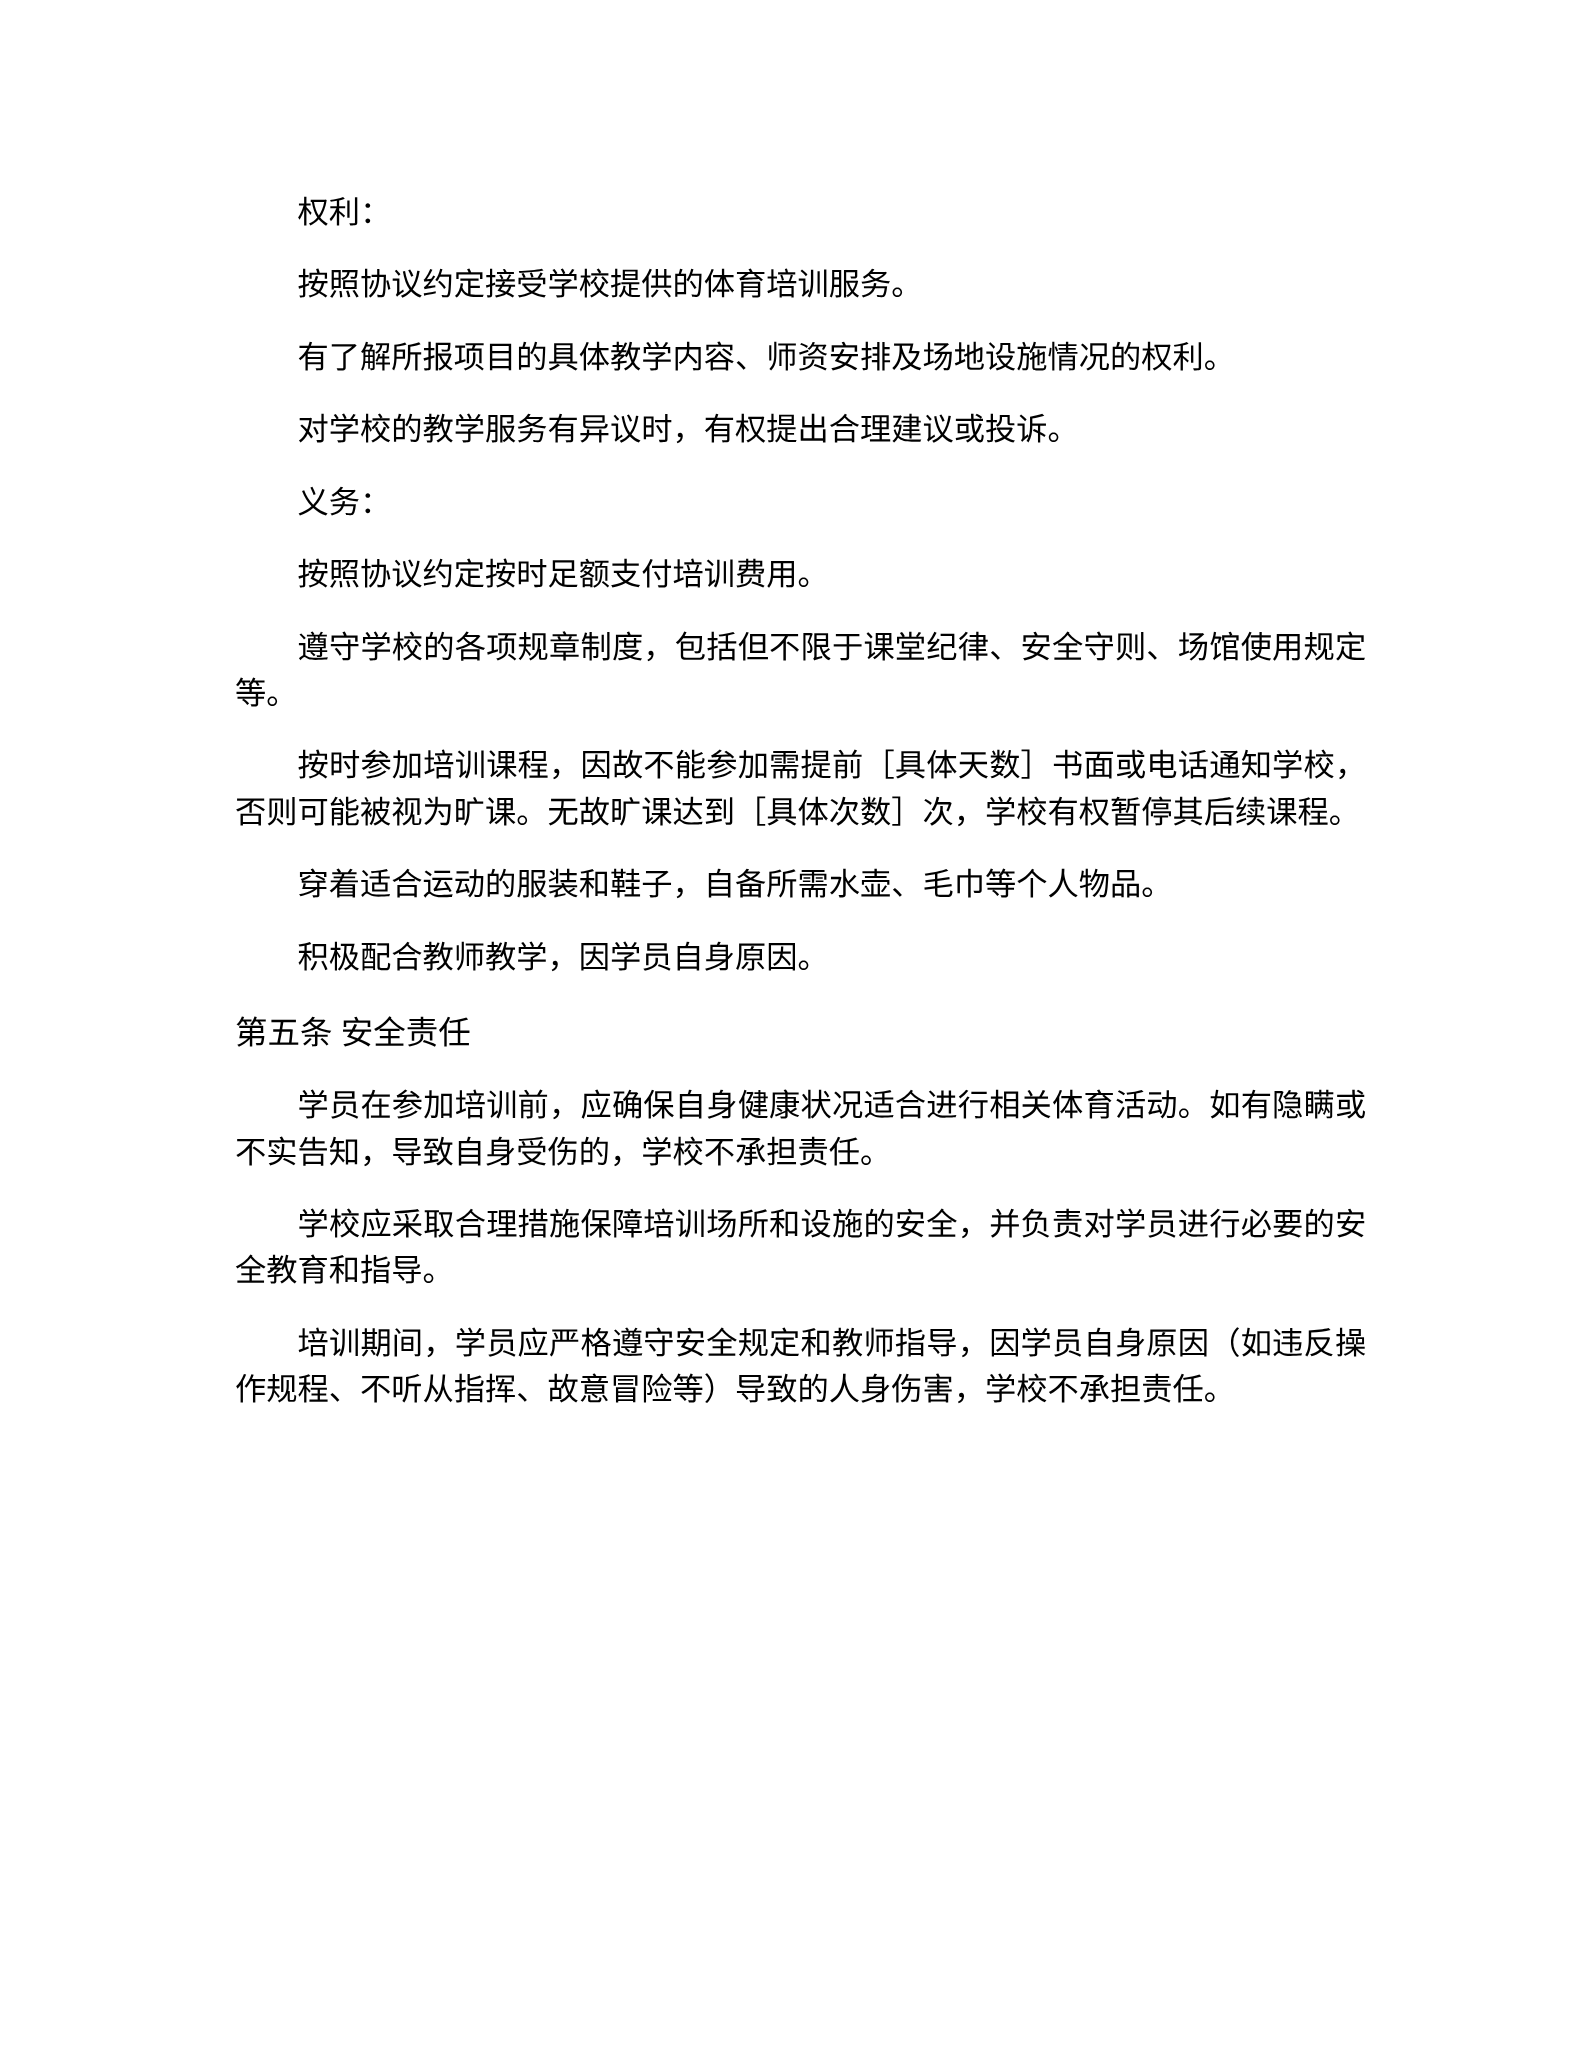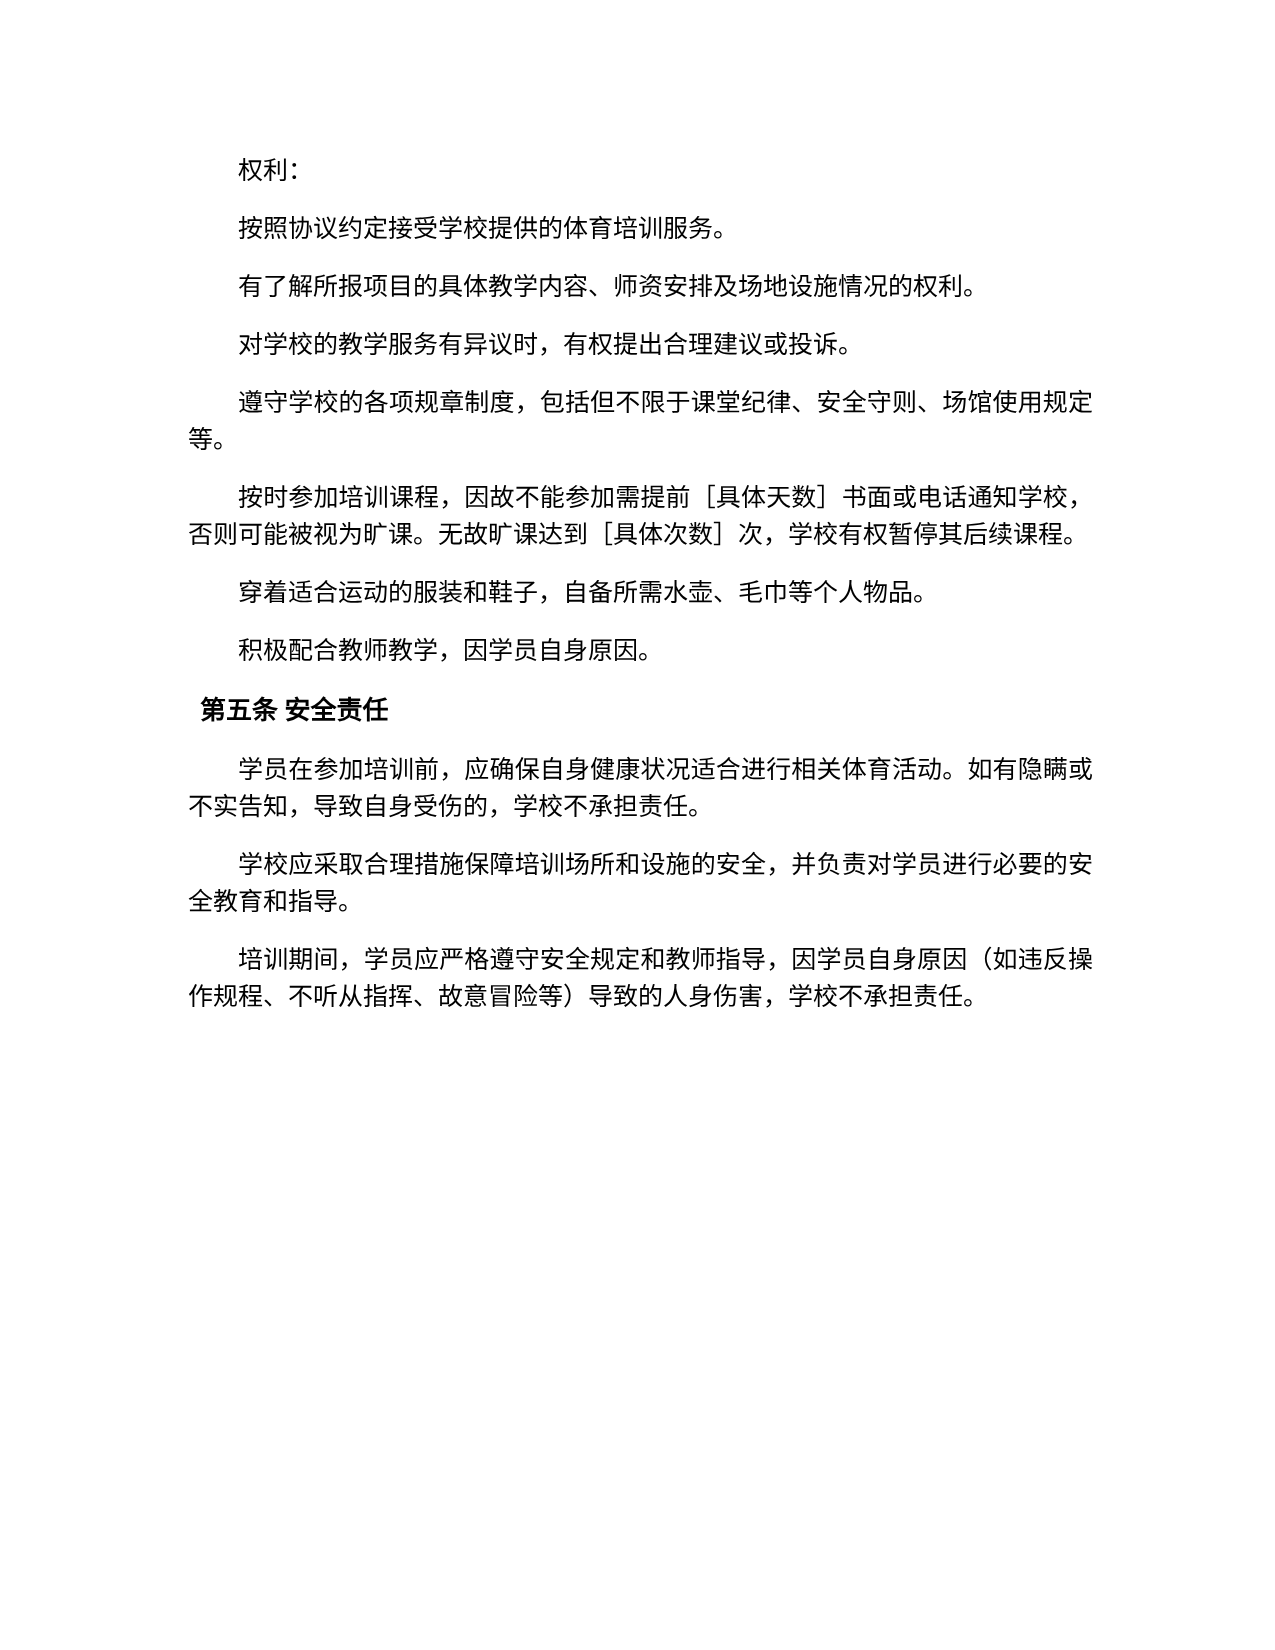--- a/index.html
+++ b/index.html
@@ -29,35 +29,37 @@
     line-height: 37px;
     margin: 0 0 21px 0;
     text-indent: 50px;
     text-align: justify;
     line-break: strict;
     word-break: normal;
   }
   .heading {
     font-size: 26px;
     line-height: 42px;
-    font-weight: 700;
-    margin: 0 0 19px 12px;
+    font-weight: 400;
+    margin: 0 0 19px 0;
     text-indent: 0;
     text-align: left;
   }
 </style>
 </head>
 <body>
 
 <div class="page">
   <div class="doc-content">
       <p class="para">权利：</p>
       <p class="para">按照协议约定接受学校提供的体育培训服务。</p>
       <p class="para">有了解所报项目的具体教学内容、师资安排及场地设施情况的权利。</p>
       <p class="para">对学校的教学服务有异议时，有权提出合理建议或投诉。</p>
+      <p class="para">义务：</p>
+      <p class="para">按照协议约定按时足额支付培训费用。</p>
       <p class="para">遵守学校的各项规章制度，包括但不限于课堂纪律、安全守则、场馆使用规定等。</p>
       <p class="para">按时参加培训课程，因故不能参加需提前［具体天数］书面或电话通知学校，否则可能被视为旷课。无故旷课达到［具体次数］次，学校有权暂停其后续课程。</p>
       <p class="para">穿着适合运动的服装和鞋子，自备所需水壶、毛巾等个人物品。</p>
       <p class="para">积极配合教师教学，因学员自身原因。</p>
       <h2 class="heading">第五条 安全责任</h2>
       <p class="para">学员在参加培训前，应确保自身健康状况适合进行相关体育活动。如有隐瞒或不实告知，导致自身受伤的，学校不承担责任。</p>
       <p class="para">学校应采取合理措施保障培训场所和设施的安全，并负责对学员进行必要的安全教育和指导。</p>
       <p class="para">培训期间，学员应严格遵守安全规定和教师指导，因学员自身原因（如违反操作规程、不听从指挥、故意冒险等）导致的人身伤害，学校不承担责任。</p>
     </div>
 </div>

